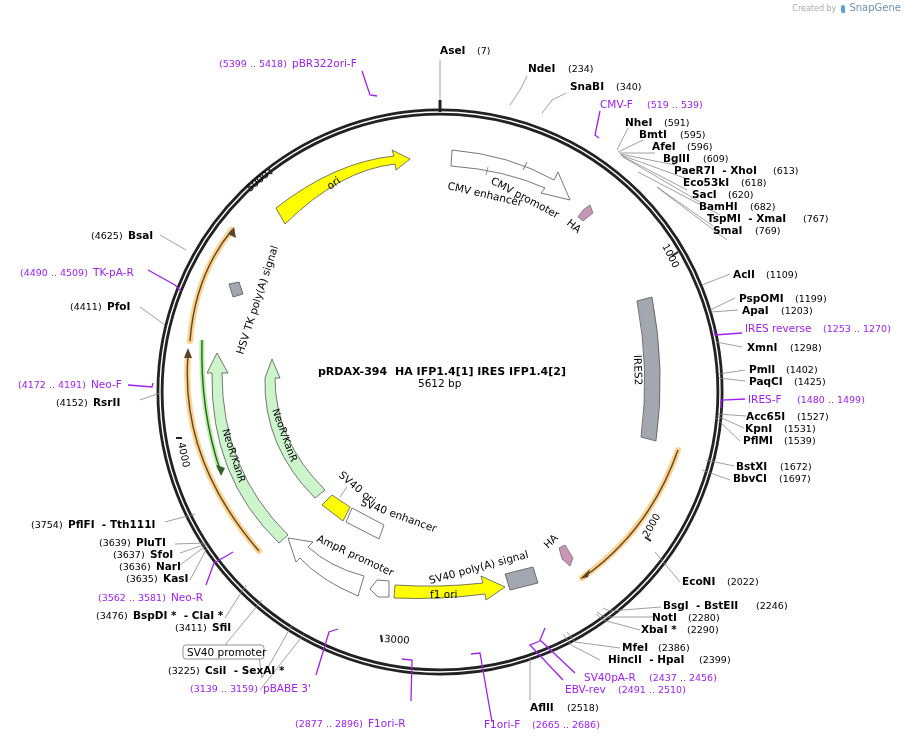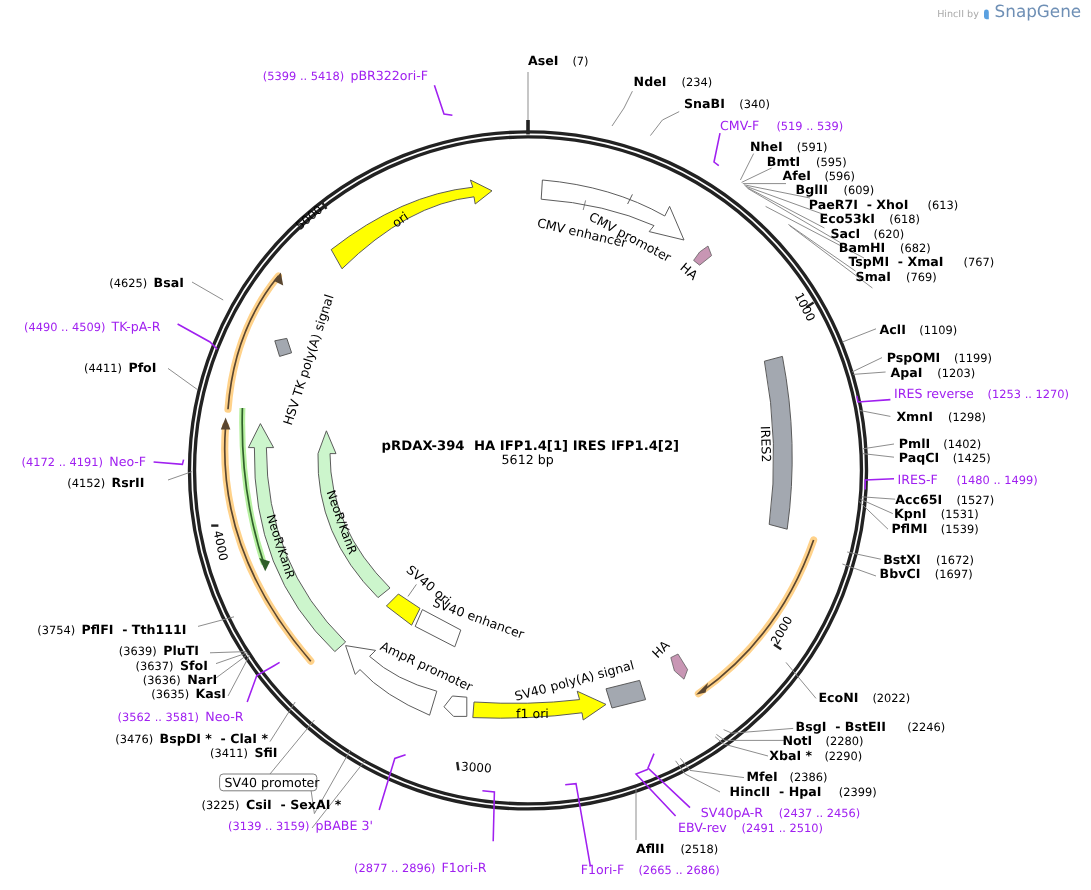--- a/index.html
+++ b/index.html
@@ -1,32 +1,32 @@
 <!DOCTYPE html>
 <html><head>
 <meta charset="utf-8">
 <style>
   html, body { margin:0; padding:0; background:#ffffff; }
   body { width:909px; height:742px; position:relative; overflow:hidden; font-family:"DejaVu Sans", sans-serif; }
   #map { position:absolute; left:0; top:0; }
   .credit { position:absolute; right:8px; top:2px; font-size:8px; color:#aaaaaa; font-family:"DejaVu Sans", sans-serif; }
-  .credit .brand { color:#6e8fb5; font-size:14px; }
+  .credit .brand { color:#6e8fb5; font-size:10px; }
   .credit .logo { display:inline-block; width:4px; height:8px; background:#5aa0e0; border-radius:2px 2px 0 2px; vertical-align:middle; margin:0 2px; }
   svg text { font-family:"DejaVu Sans", sans-serif; }
   .enz { font-weight:bold; font-size:10.5px; fill:#000; }
   .pos { font-size:9.5px; fill:#000; }
   .primer { font-size:10.5px; fill:#a020f0; }
   .ppos { font-size:9.5px; fill:#a020f0; }
   .title { font-weight:bold; font-size:11px; fill:#000; }
 </style>
 </head>
 <body>
 
 <div class="credit">
-  <span>HincII by</span>
+  <span>Created by</span>
   <span class="logo"></span>
   <span class="brand">SnapGene</span>
 </div>
 
 <svg id="map" width="909" height="742" viewBox="0 0 909 742">
   <defs>
     <marker id="dummy"></marker>
   </defs>
 
   <g>

